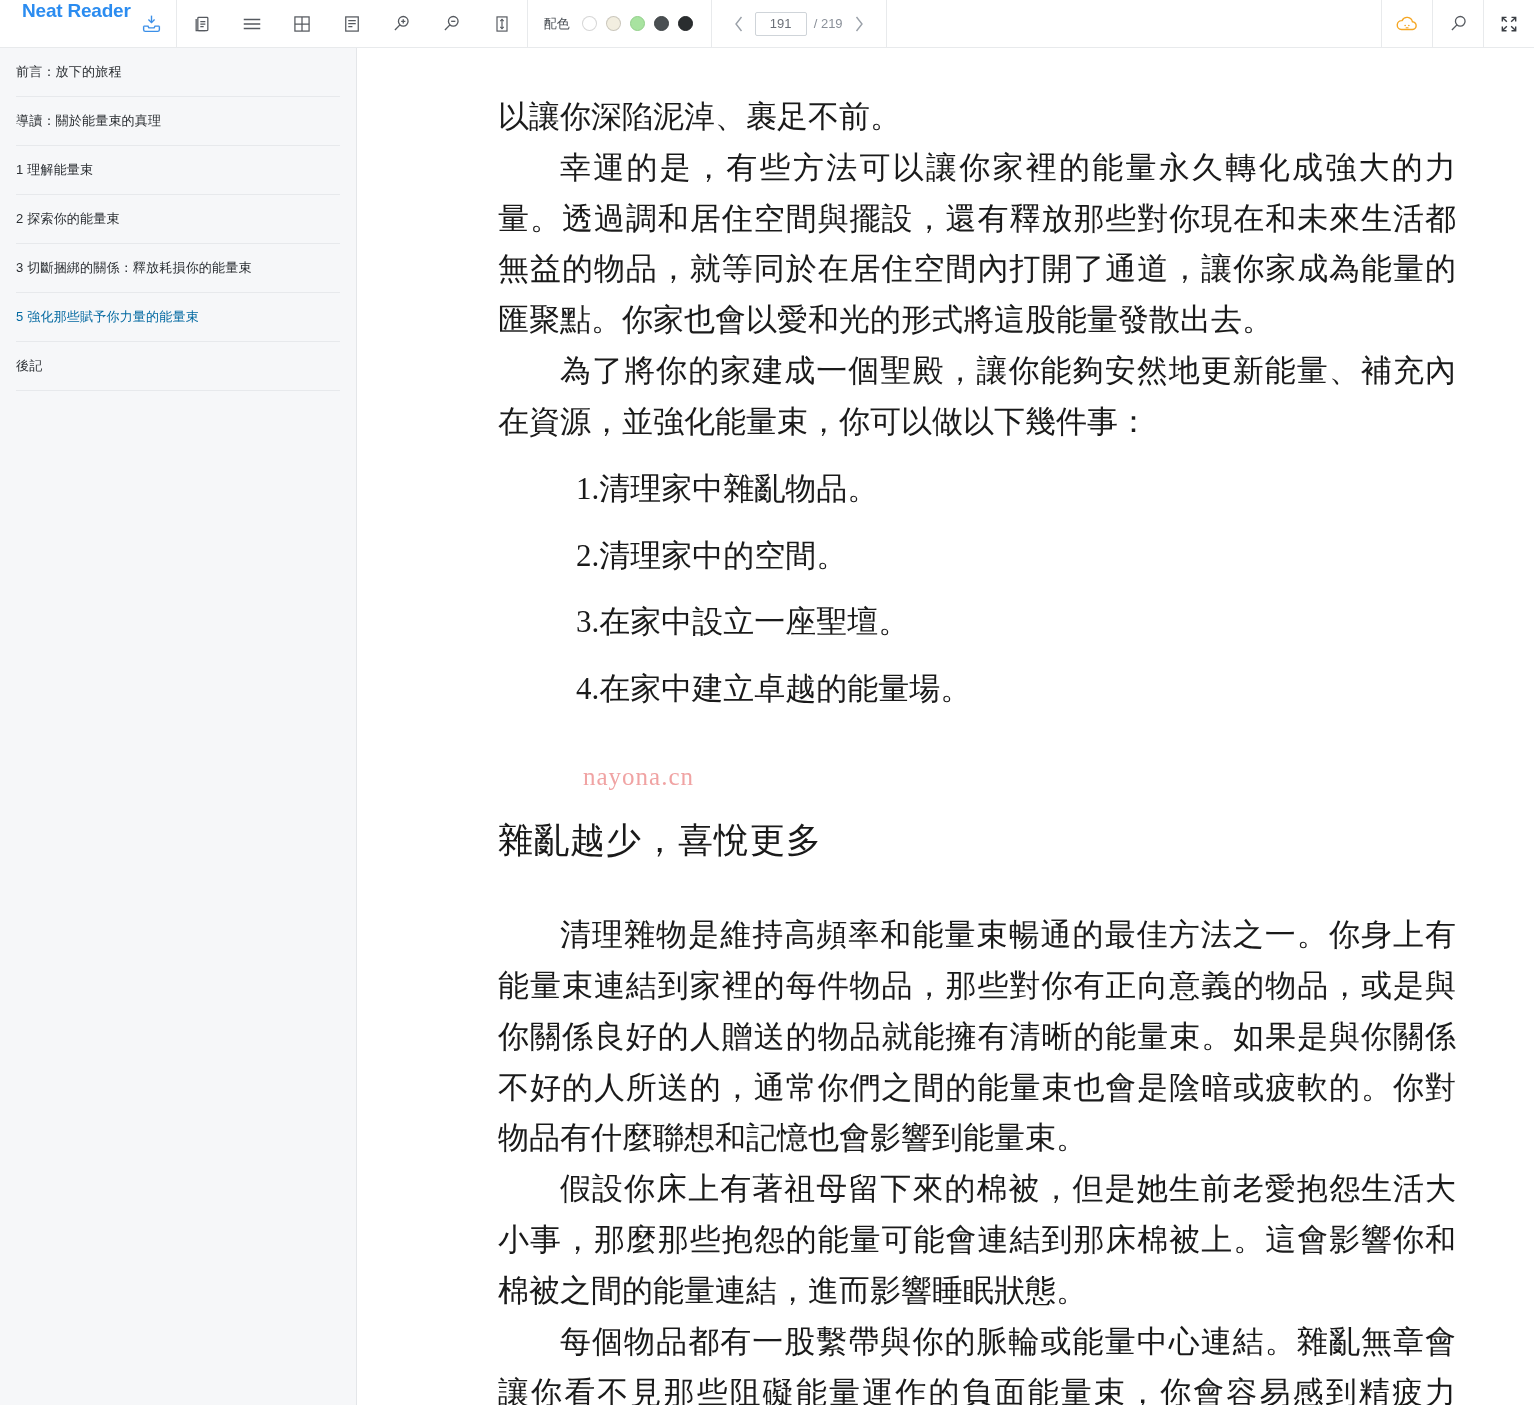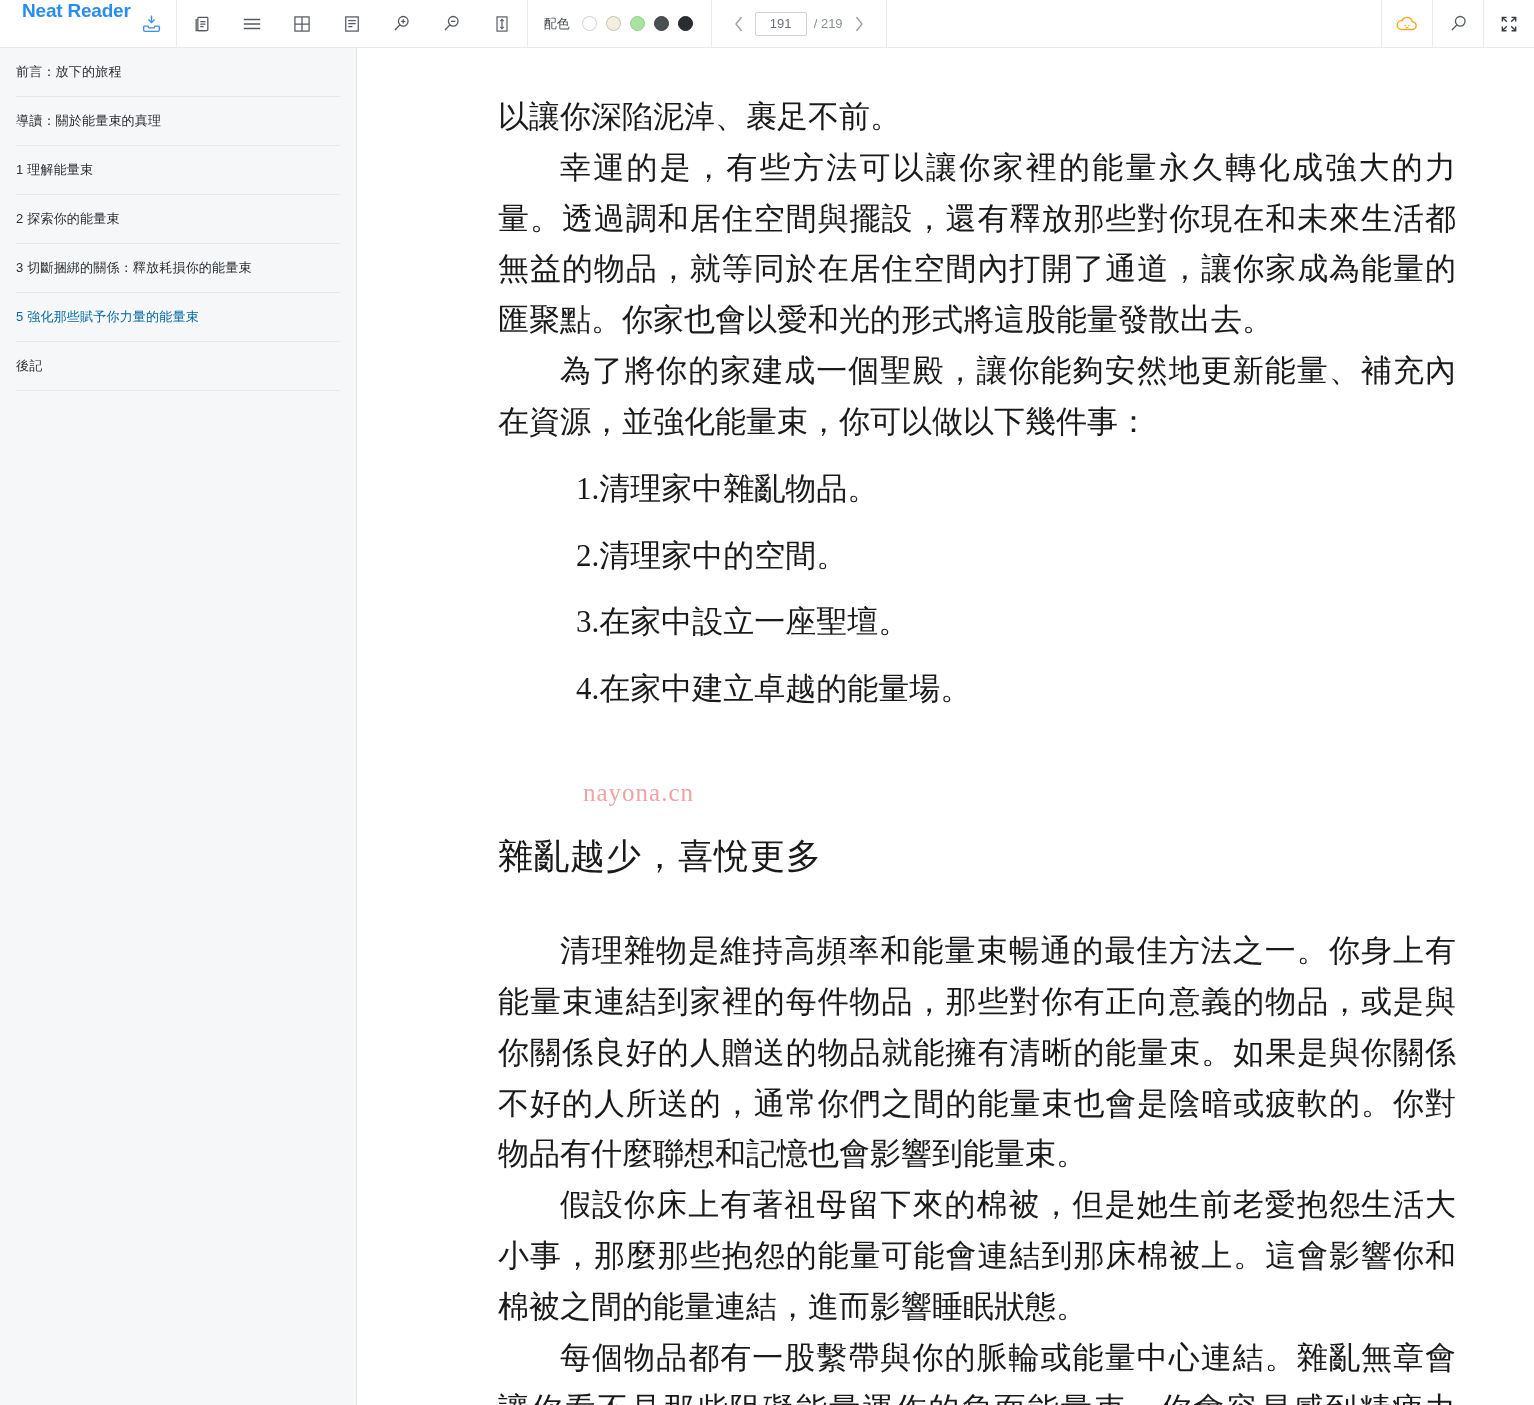--- a/index.html
+++ b/index.html
@@ -155,21 +155,21 @@
     font-size: 31px;
     line-height: 1.64;
     margin: 16px;
     text-indent: 2em;
   }
   #watermark {
     font-family: "Liberation Serif", serif;
     color: #f0a3a3;
     font-size: 25px;
     letter-spacing: 1px;
-    margin: 64px 0 0 85px;
+    margin: 48px 0 0 85px;
   }
   #section-heading {
     font-family: "Liberation Serif", serif;
     font-size: 35px;
     font-weight: normal;
     color: #1a1a1a;
     margin: 26px 0 0 0;
     letter-spacing: 1px;
   }
   .gap-after-heading { height: 46px; }

